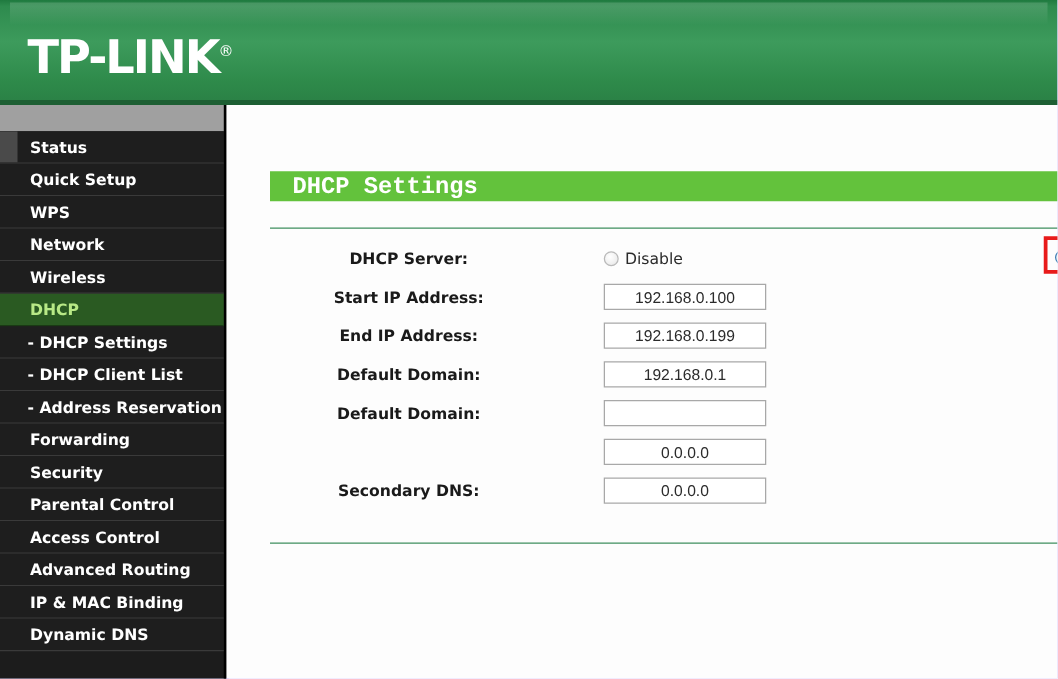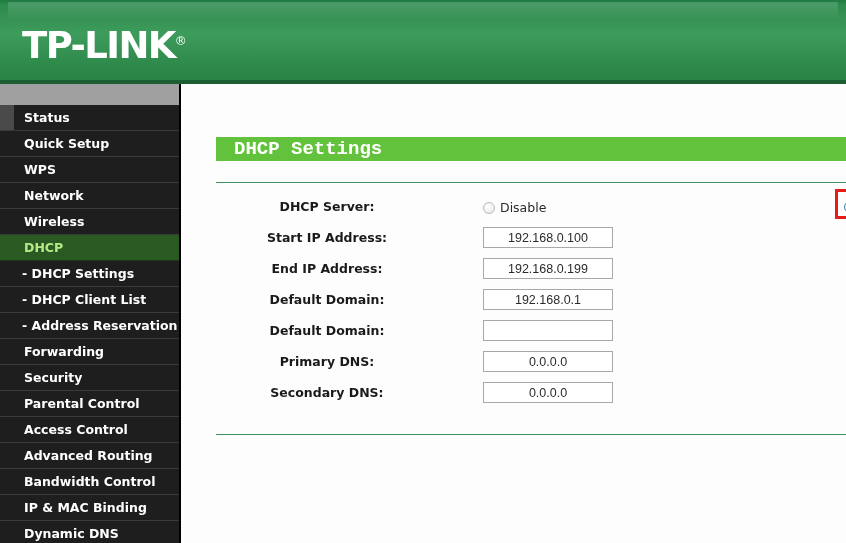--- a/index.html
+++ b/index.html
@@ -326,21 +326,20 @@
           <div class="nav-item"><span>Wireless</span></div>
           <div class="nav-item active"><span>DHCP</span></div>
           <div class="nav-item sub"><span>- DHCP Settings</span></div>
           <div class="nav-item sub"><span>- DHCP Client List</span></div>
           <div class="nav-item sub"><span>- Address Reservation</span></div>
           <div class="nav-item"><span>Forwarding</span></div>
           <div class="nav-item"><span>Security</span></div>
           <div class="nav-item"><span>Parental Control</span></div>
           <div class="nav-item"><span>Access Control</span></div>
           <div class="nav-item"><span>Advanced Routing</span></div>
-          <div class="nav-item"><span>Bandwidth Control</span></div>
           <div class="nav-item"><span>IP &amp; MAC Binding</span></div>
           <div class="nav-item"><span>Dynamic DNS</span></div>
         </div>
     </div>
 
     <div class="main">
 
       <div class="page-title-bar">DHCP Settings</div>
 
       <div class="rule rule-top"></div>
@@ -365,21 +364,20 @@
           </div>
           <div class="form-row">
             <div class="f-label">Default Domain:</div>
             <div class="f-field"><input type="text" class="txt wide" value="192.168.0.1" style=""></div>
           </div>
           <div class="form-row">
             <div class="f-label">Default Domain:</div>
             <div class="f-field"><input type="text" class="txt wide" value="" style=""></div>
           </div>
           <div class="form-row">
-            <div class="f-label">Primary DNS:</div>
             <div class="f-field"><input type="text" class="txt wide" value="0.0.0.0" style=""></div>
           </div>
           <div class="form-row">
             <div class="f-label">Secondary DNS:</div>
             <div class="f-field"><input type="text" class="txt wide" value="0.0.0.0" style=""></div>
           </div>
         </div>
 
       <div class="rule rule-bottom"></div>
 

